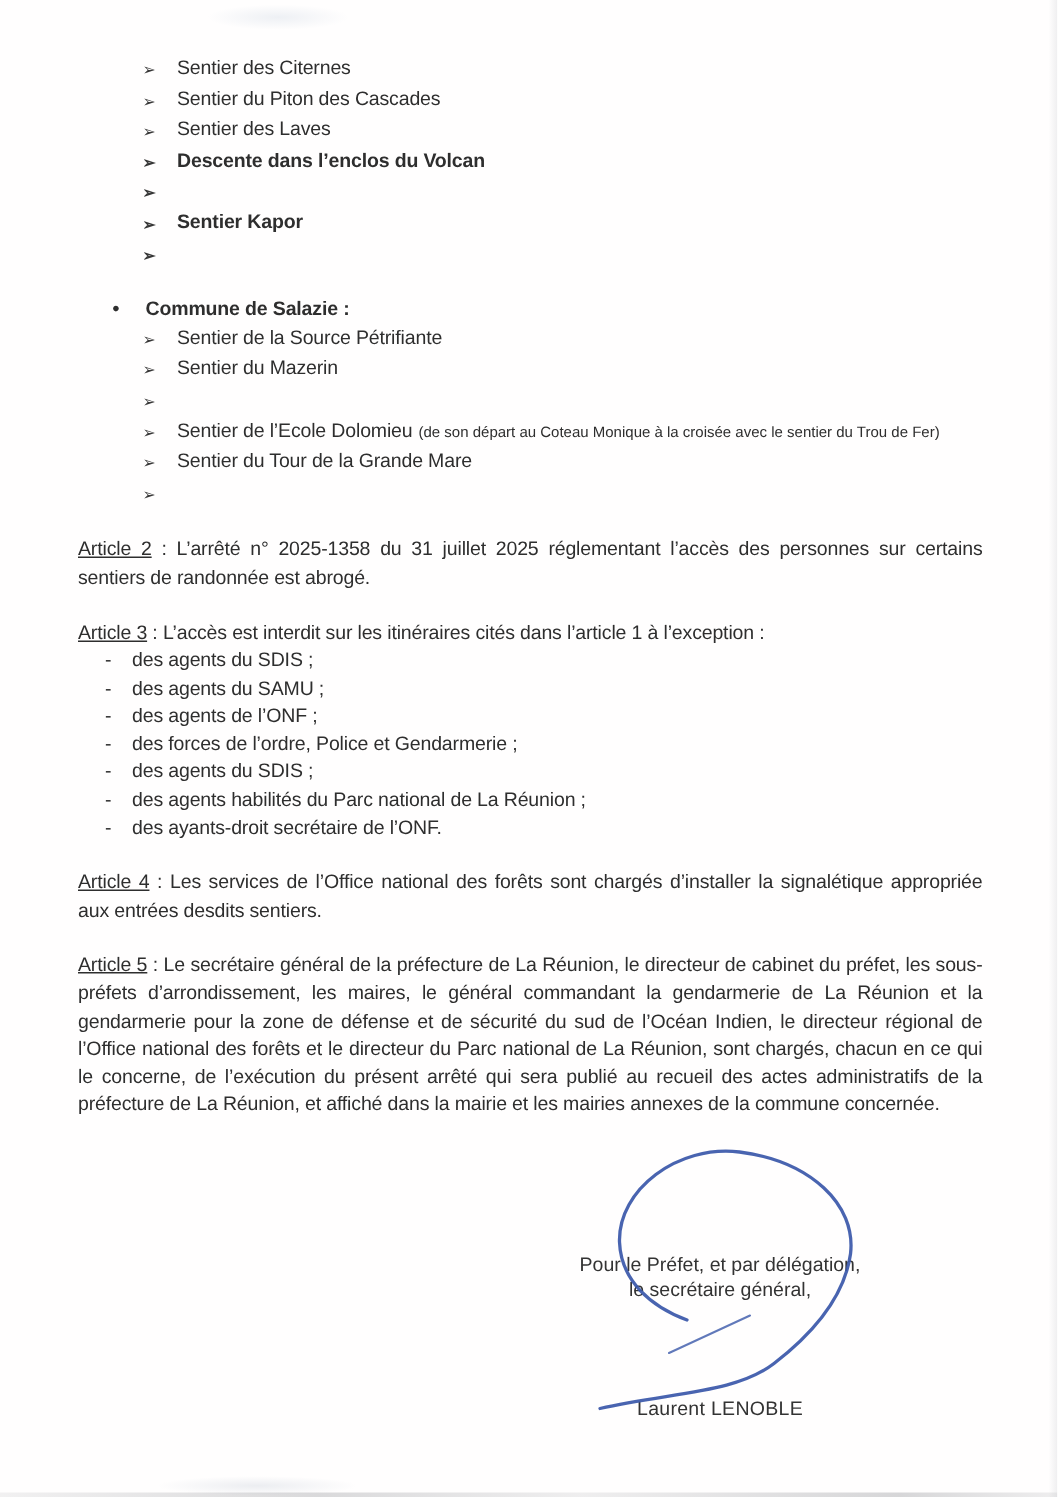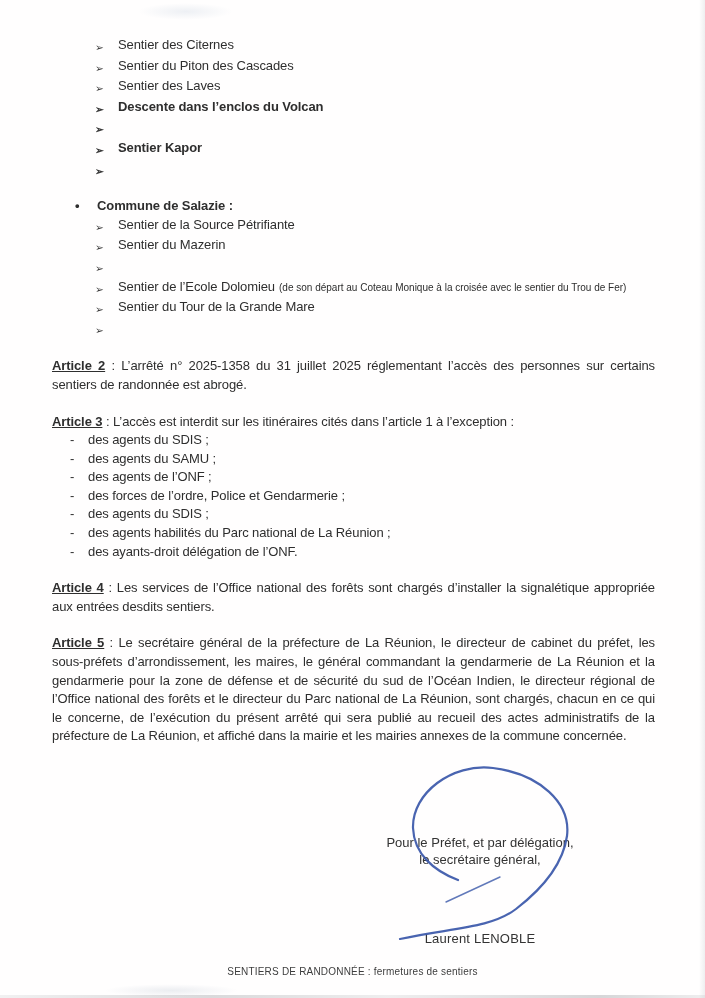--- a/index.html
+++ b/index.html
@@ -15,21 +15,21 @@
   .arrow { flex:0 0 23px; font-size:10.5px; color:#383838; padding-top:2px; }
   .b { font-weight:bold; }
 
   .commune-row { display:flex; margin:17px 0 0 23px; font-weight:bold; }
   .dot { flex:0 0 22px; font-size:13px; }
 
   .trail-text { flex:1; }
   .note { font-size:10px; margin-left:4px; letter-spacing:0; }
 
   p.article { margin:18px 0 0 0; text-align:justify; }
-  .artlbl { font-weight:bold; text-decoration:underline; }
+  .artlbl { font-weight:normal; text-decoration:underline; }
 
   ul.exceptions { list-style:none; margin:0; padding:0 0 0 18px; }
   ul.exceptions li { display:flex; }
   .dash { flex:0 0 18px; }
 
   .sig-block { position:absolute; left:340px; top:758px; width:280px; height:210px;
     text-align:center; font-size:13px; line-height:17px; color:#333; }
   .sig-l1 { margin-top:76px; }
   .sig-name { margin-top:62px; letter-spacing:0.2px; }
   .sig-svg { position:absolute; left:0; top:0; width:280px; height:210px; pointer-events:none; }
@@ -138,39 +138,38 @@
       <li>
           <span class="dash">-</span>
           <span>des agents du SDIS ;</span>
         </li>
       <li>
           <span class="dash">-</span>
           <span>des agents habilités du Parc national de La Réunion ;</span>
         </li>
       <li>
           <span class="dash">-</span>
-          <span>des ayants-droit délégation de l’ONF.</span>
+          <span>des ayants-droit secrétaire de l’ONF.</span>
         </li>
     </ul>
 
     <p class="article"><span class="artlbl">Article 4</span><span> : Les services de l’Office national des forêts sont chargés d’installer la signalétique appropriée aux entrées desdits sentiers.</span></p>
 
     <p class="article"><span class="artlbl">Article 5</span><span> : Le secrétaire général de la préfecture de La Réunion, le directeur de cabinet du préfet, les sous-préfets d’arrondissement, les maires, le général commandant la gendarmerie de La Réunion et la gendarmerie pour la zone de défense et de sécurité du sud de l’Océan Indien, le directeur régional de l’Office national des forêts et le directeur du Parc national de La Réunion, sont chargés, chacun en ce qui le concerne, de l’exécution du présent arrêté qui sera publié au recueil des actes administratifs de la préfecture de La Réunion, et affiché dans la mairie et les mairies annexes de la commune concernée.</span></p>
 
   </div>
 
   <div class="sig-block">
     <div class="sig-l1">Pour le Préfet, et par délégation,</div>
     <div>le secrétaire général,</div>
     <div class="sig-name">Laurent LENOBLE</div>
     <svg class="sig-svg" viewBox="0 0 280 210" xmlns="http://www.w3.org/2000/svg">
       <path d="M 118 122 C 94 113, 74 96, 73 70 C 72 35, 112 5, 153 10 C 200 16, 231 45, 227 78 C 223 106, 202 131, 176 151 C 150 171, 108 170, 60 181" fill="none" stroke="#3a57a9" stroke-width="2.2" stroke-linecap="round" opacity="0.92"></path>
       <path d="M 106 144 L 160 119" fill="none" stroke="#3a57a9" stroke-width="1.4" stroke-linecap="round" opacity="0.8"></path>
     </svg>
   </div>
 
-  <div class="footer">SENTIERS DE RANDONNÉE : fermetures de sentiers</div>
 
   <div class="smudge-bottom"></div>
   <div class="edge-bottom"></div>
   <div class="edge-right"></div>
 
 </div>
 
 </body></html>

